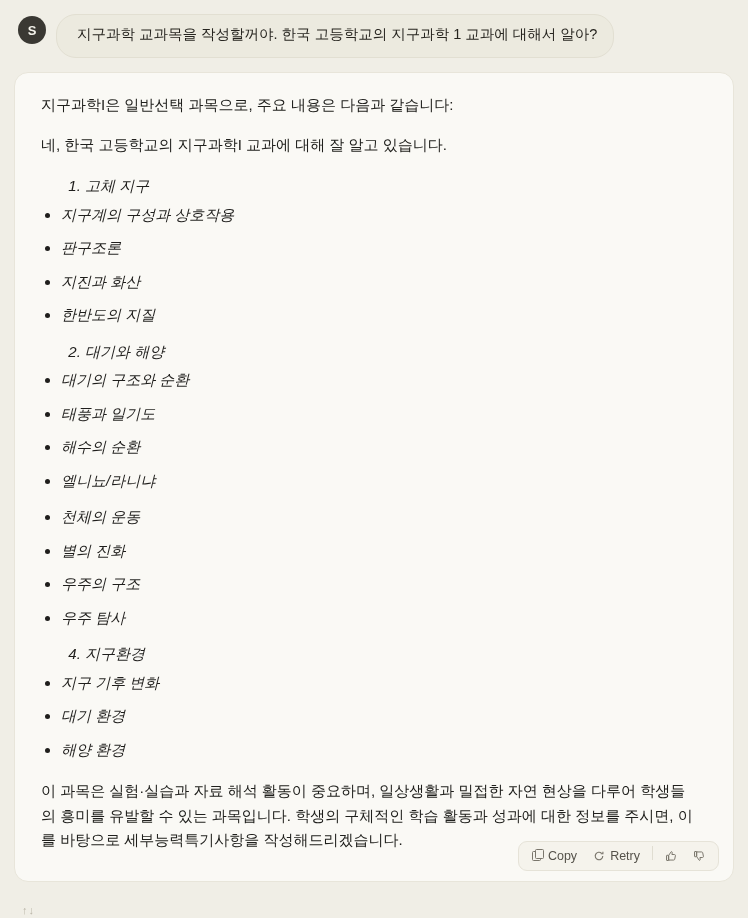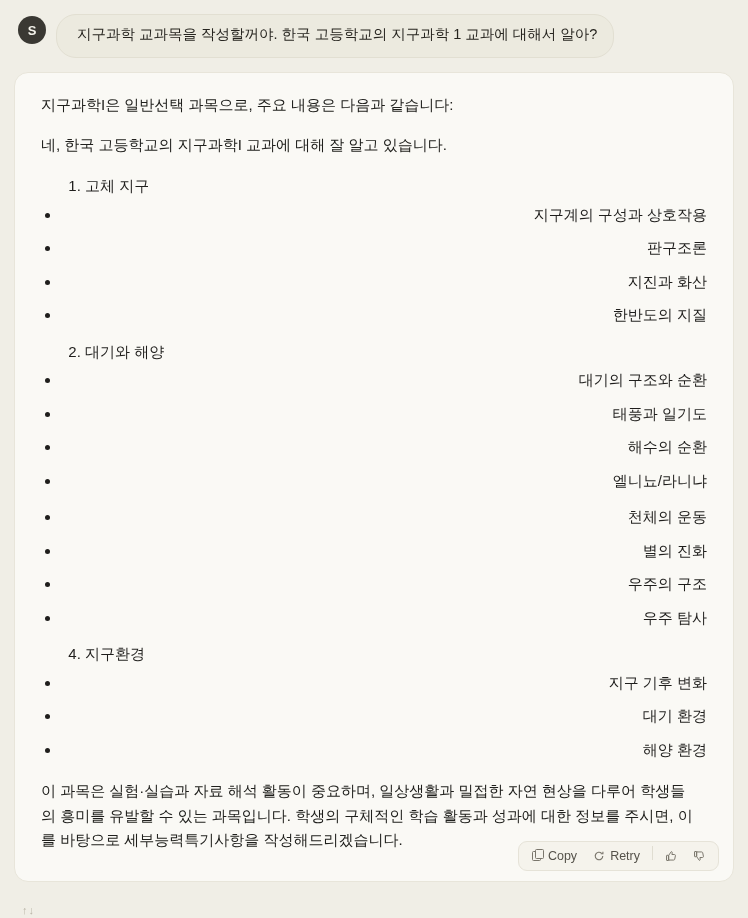--- a/index.html
+++ b/index.html
@@ -85,24 +85,23 @@
   }
   ul.bullets {
     margin: 0 0 14px 0;
     padding: 0 0 0 20px;
     list-style: disc;
   }
   ul.bullets > li {
     font-size: 15px;
     line-height: 1.5;
     margin: 0 0 11px 0;
-    text-align: right;
   }
   ul.bullets > li:last-child { margin-bottom: 0; }
-  .group { margin-bottom: 12px; }
+  .group { margin-bottom: 12px; font-style: italic; }
 
   
   .actions {
     position: absolute;
     right: 14px;
     bottom: 10px;
     display: flex;
     gap: 2px;
     background: #f5f3ec;
     border: 1px solid #e6e3d8;

